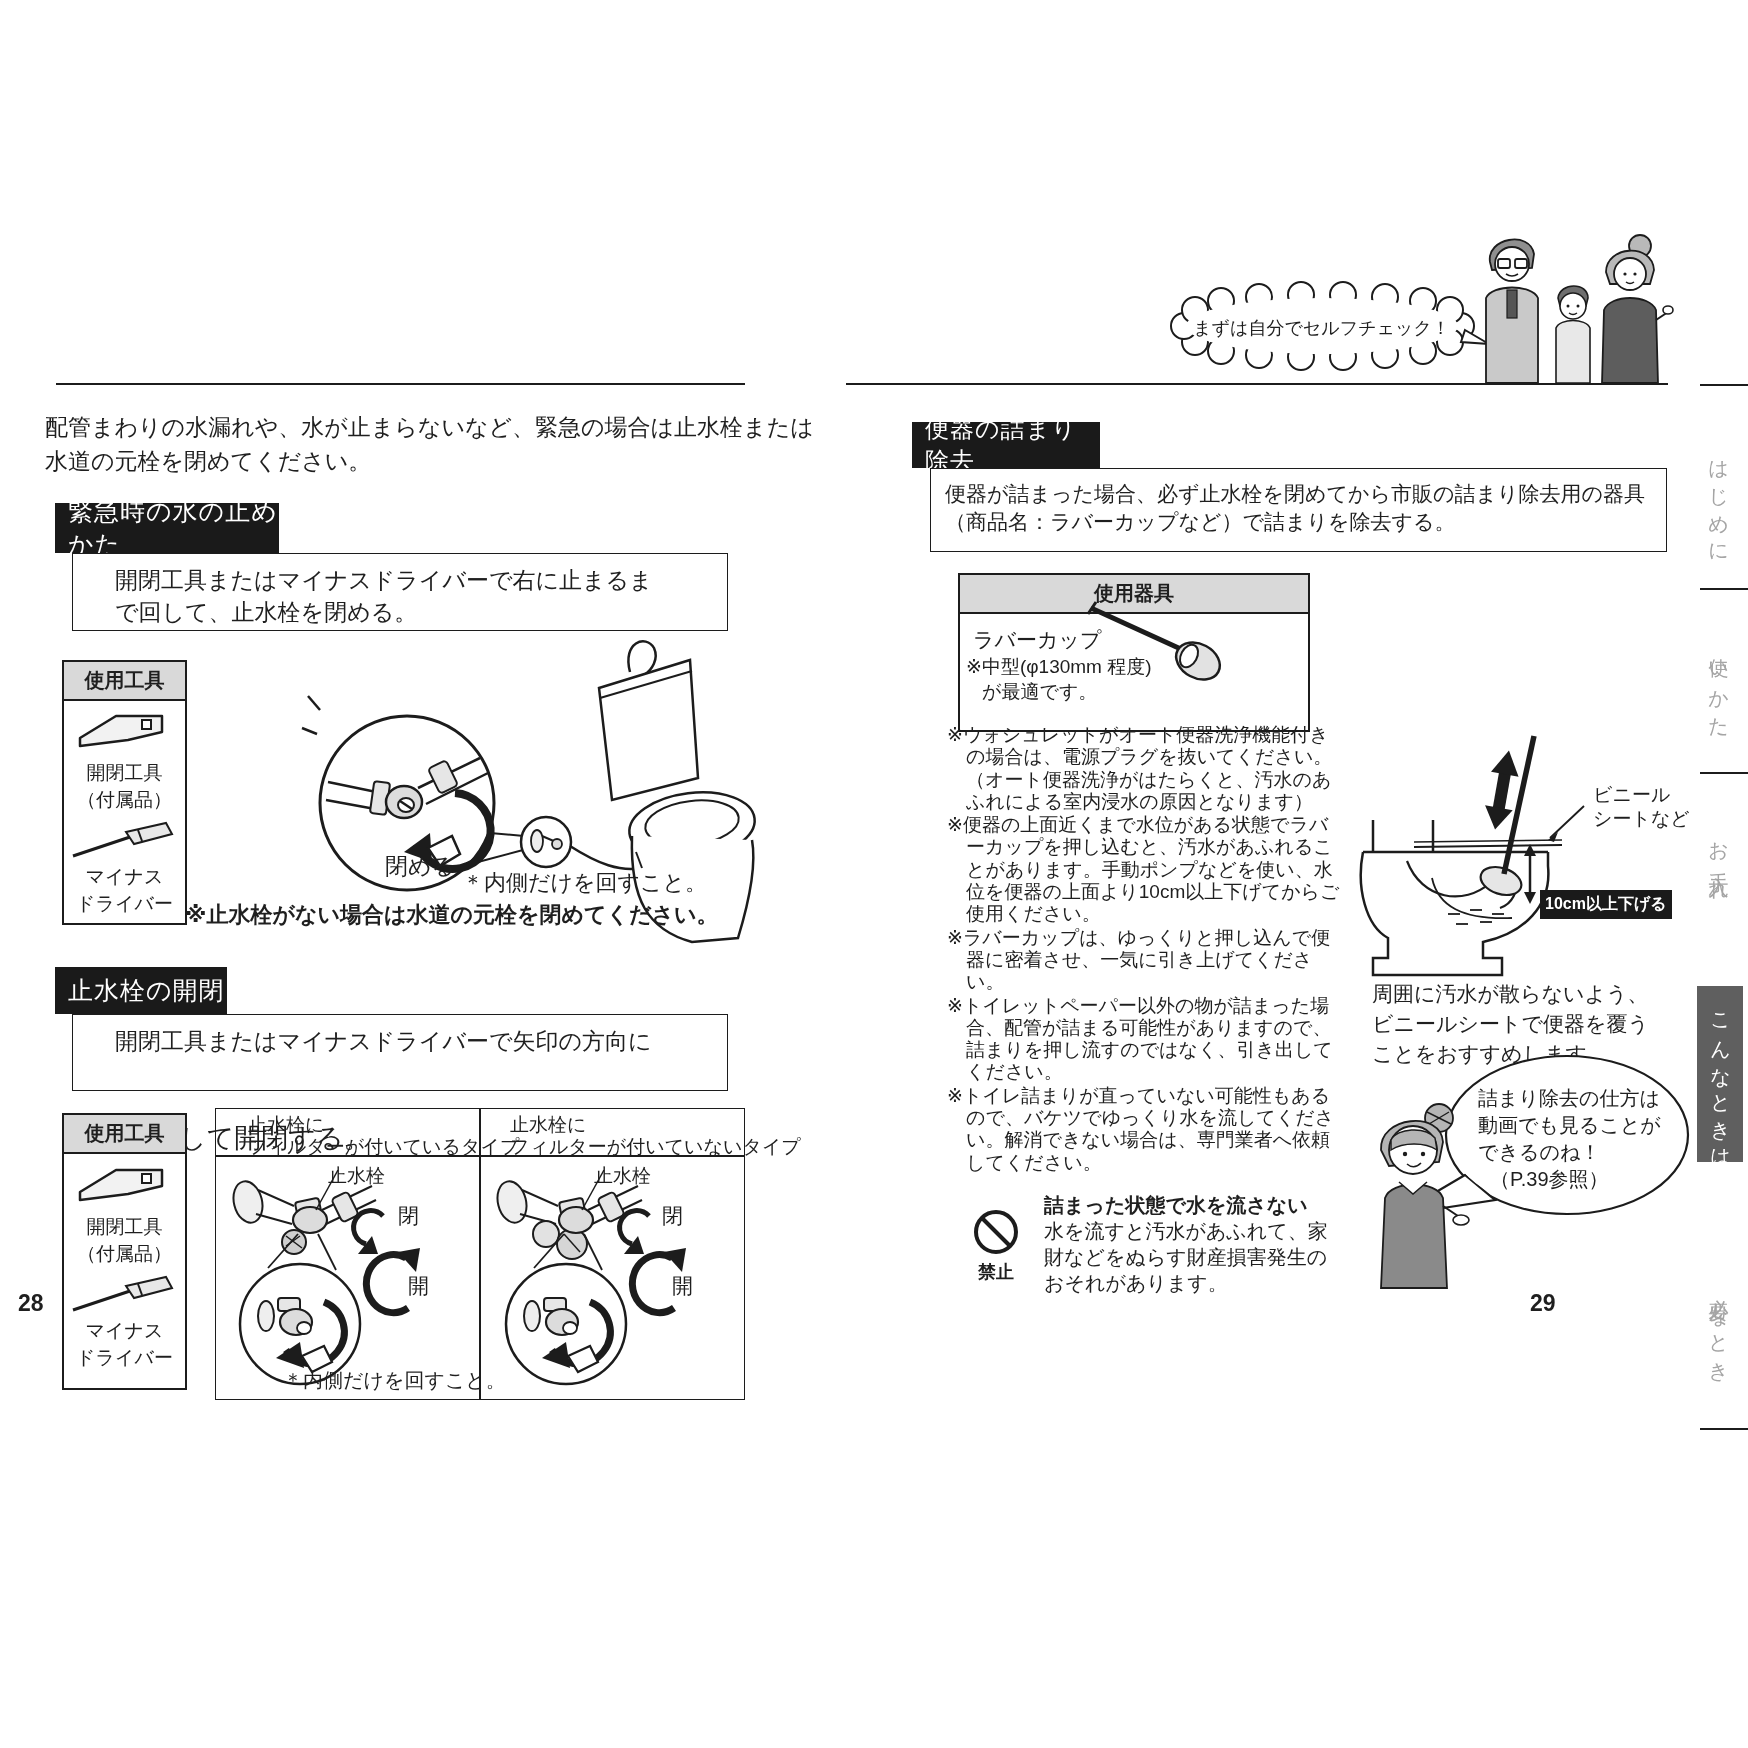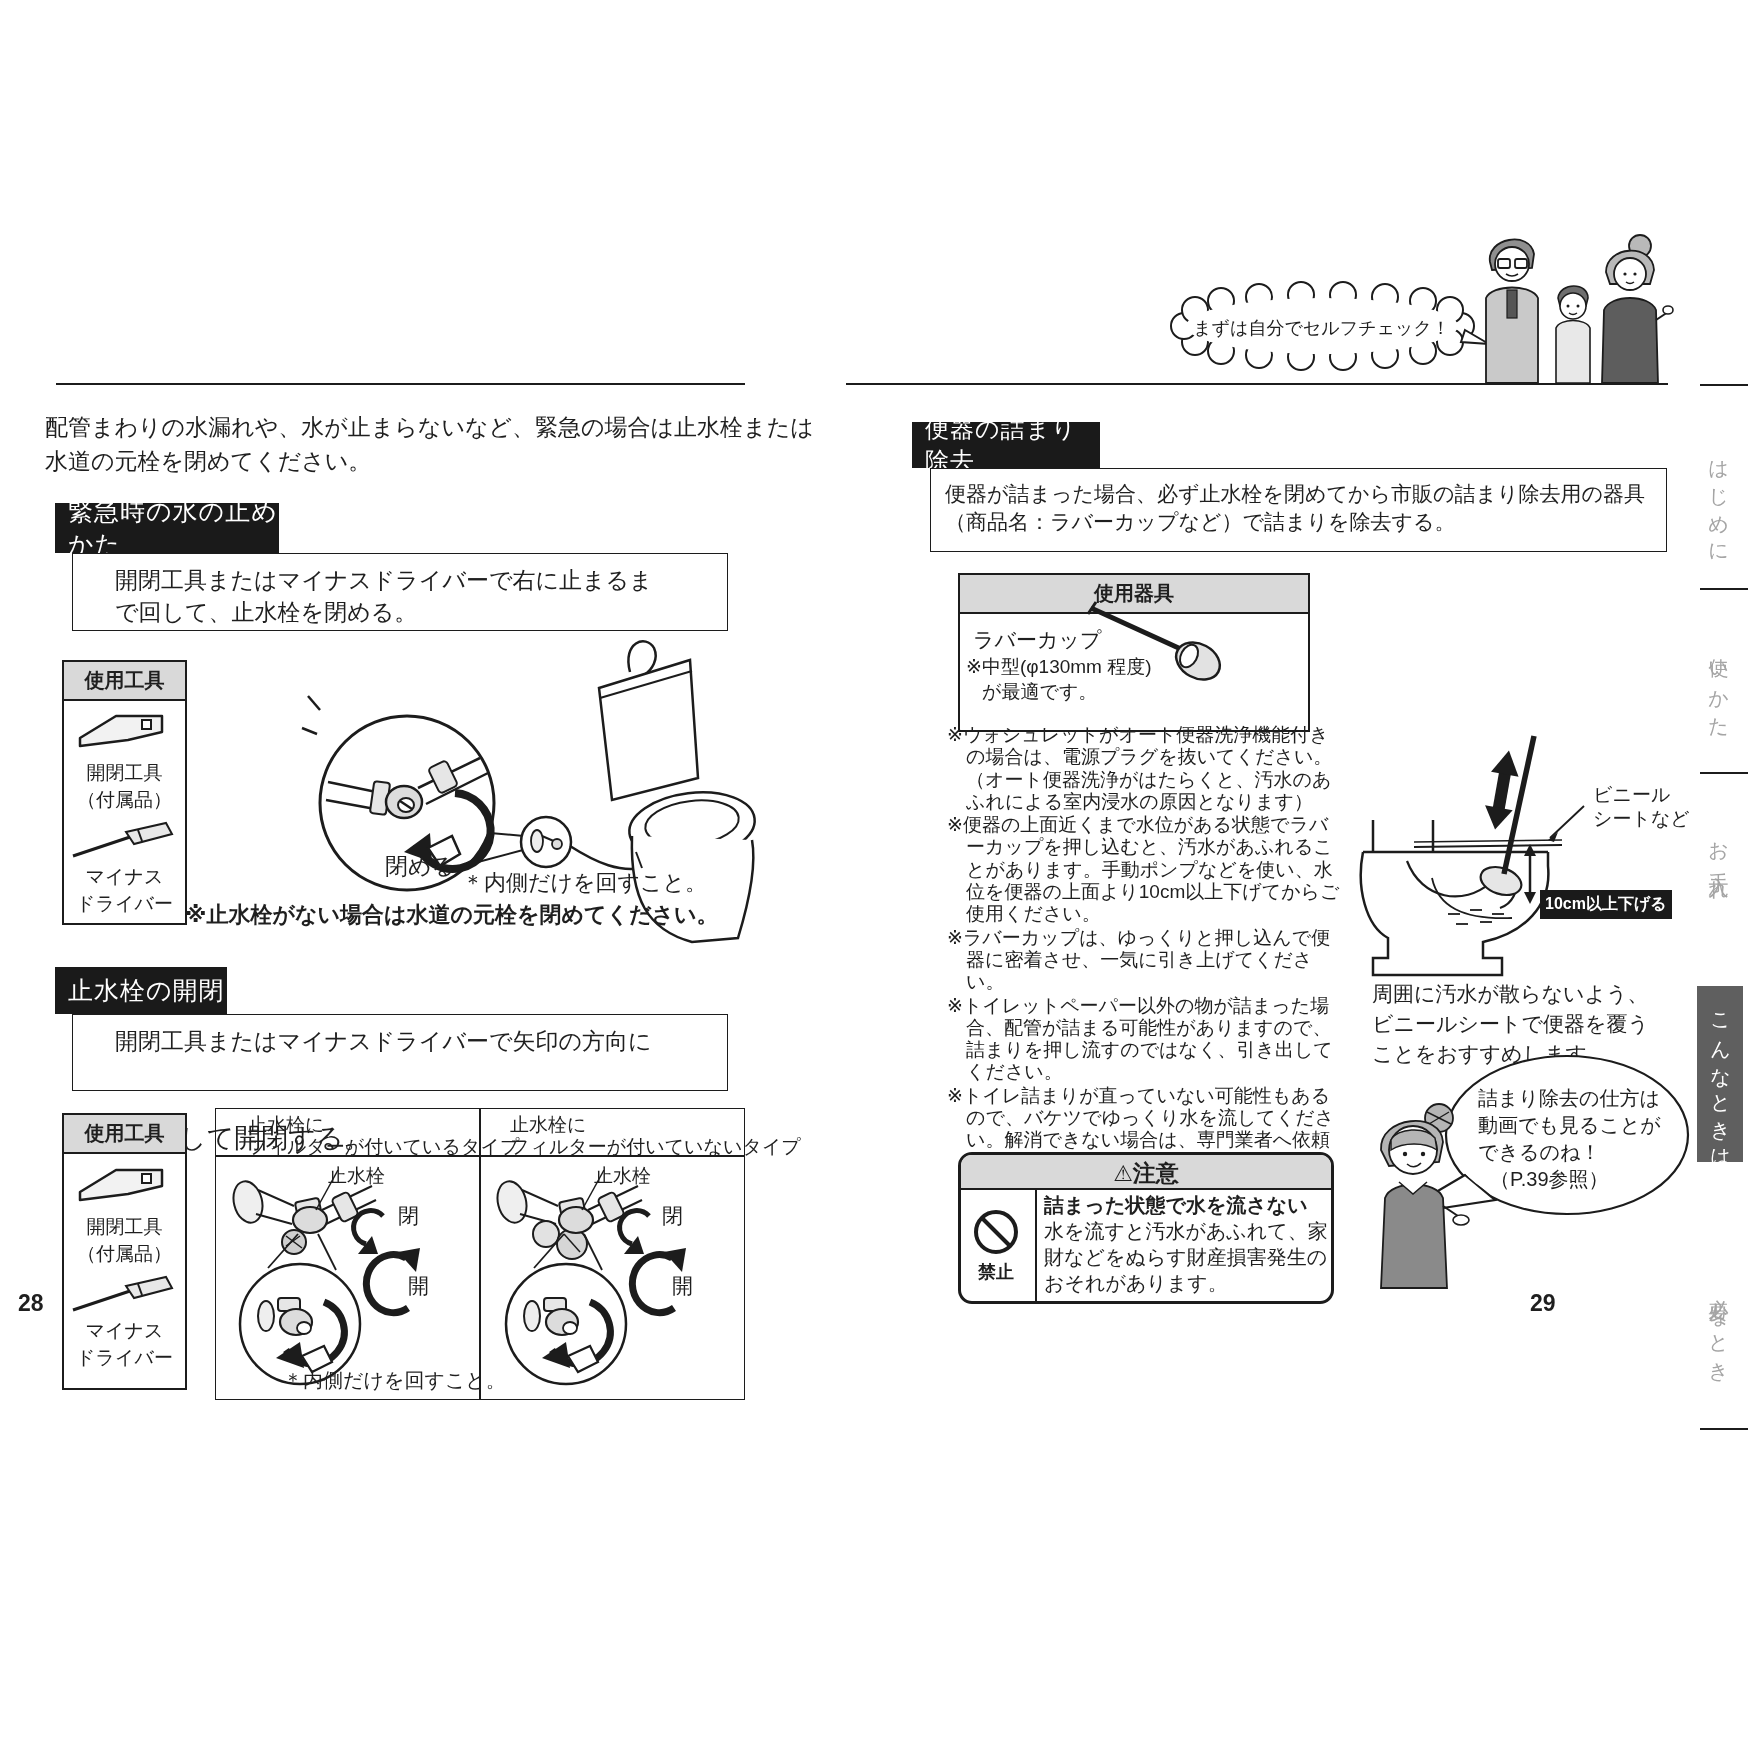--- a/index.html
+++ b/index.html
@@ -330,26 +330,20 @@
     <polygon points="178,176 172,164 184,164" fill="#1c1c1c"></polygon>
   </svg>
   <div class="txt" style="left:1593px;top:782px;font-size:19px;">ビニール</div>
   <div class="txt" style="left:1593px;top:806px;font-size:19px;">シートなど</div>
   <div class="blk-label" style="left:1540px;top:890px;font-weight:bold;">10cm以上下げる</div>
 
   <div class="txt" style="left:1372px;top:980px;font-size:21px;">周囲に汚水が散らないよう、</div>
   <div class="txt" style="left:1372px;top:1010px;font-size:21px;">ビニールシートで便器を覆う</div>
   <div class="txt" style="left:1372px;top:1040px;font-size:21px;">ことをおすすめします。</div>
 
-  <div class="caution" style="left:958px;top:1152px;width:376px;height:152px;">
-    <div class="chead">
-      <span style="font-size:22px;">⚠</span><span>注意</span>
-    </div>
-    <div style="position:absolute;left:74px;top:33px;bottom:0;width:2px;background:#1c1c1c;"></div>
-  </div>
   <svg style="left:972px;top:1208px;" width="48" height="48" viewBox="0 0 48 48">
     <circle cx="24" cy="24" r="20" fill="none" stroke="#1c1c1c" stroke-width="4"></circle>
     <line x1="10" y1="10" x2="38" y2="38" stroke="#1c1c1c" stroke-width="4"></line>
   </svg>
   <div class="txt clabel" style="left:960px;top:1260px;width:72px;font-size:18px;font-weight:700;">禁止</div>
   <div class="txt" style="left:1044px;top:1192px;font-size:20px;font-weight:700;">詰まった状態で水を流さない</div>
   <div class="txt" style="left:1044px;top:1218px;font-size:20px;">水を流すと汚水があふれて、家</div>
   <div class="txt" style="left:1044px;top:1244px;font-size:20px;">財などをぬらす財産損害発生の</div>
   <div class="txt" style="left:1044px;top:1270px;font-size:20px;">おそれがあります。</div>
 

